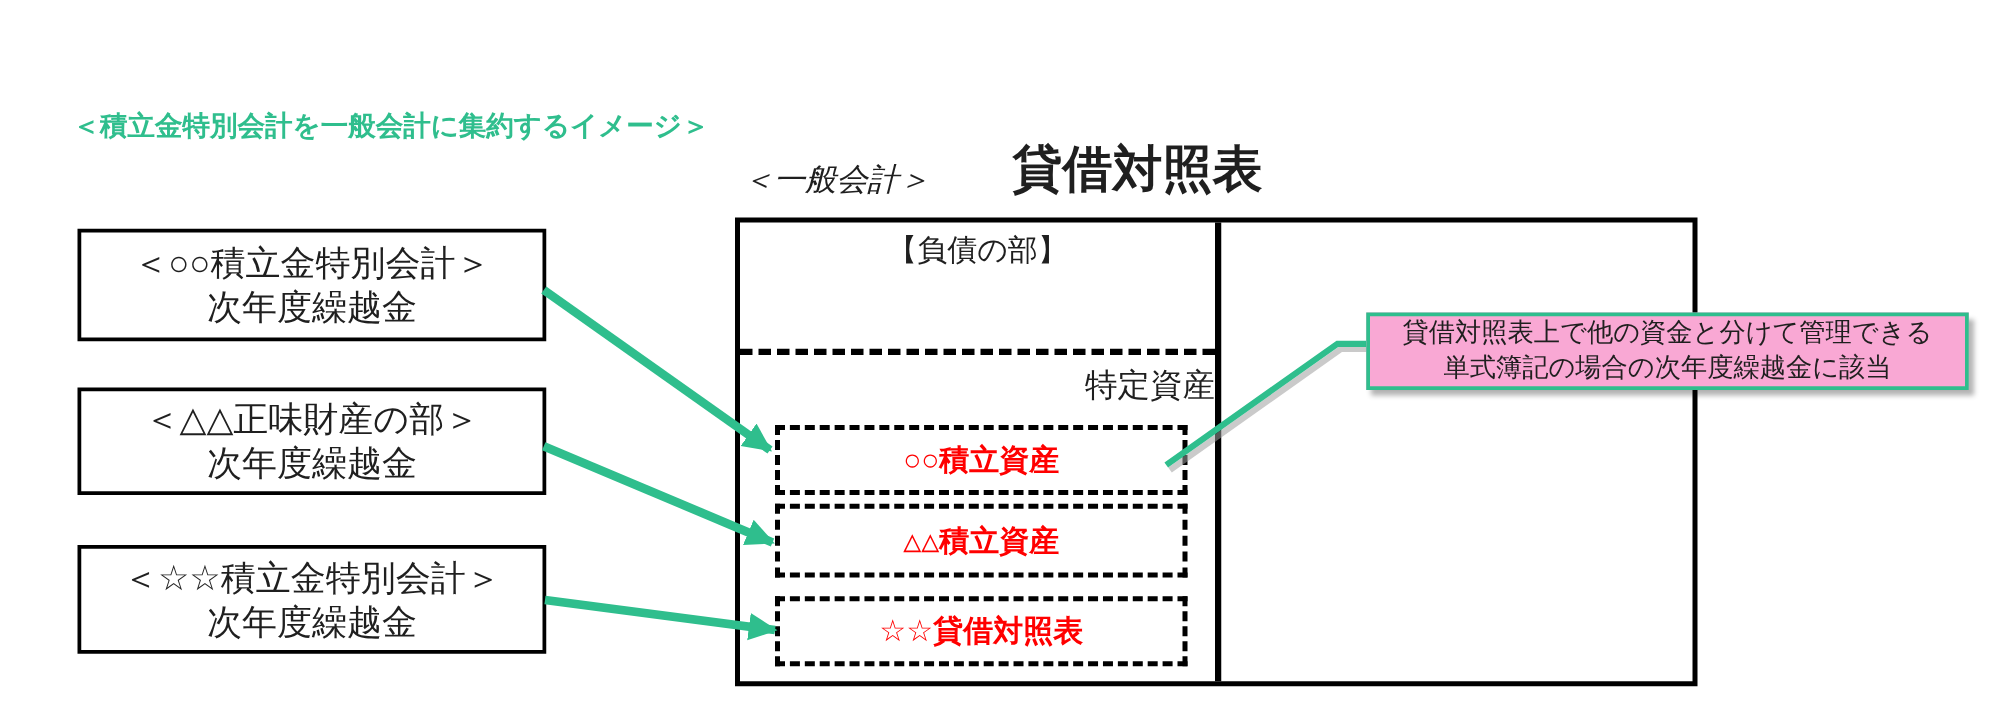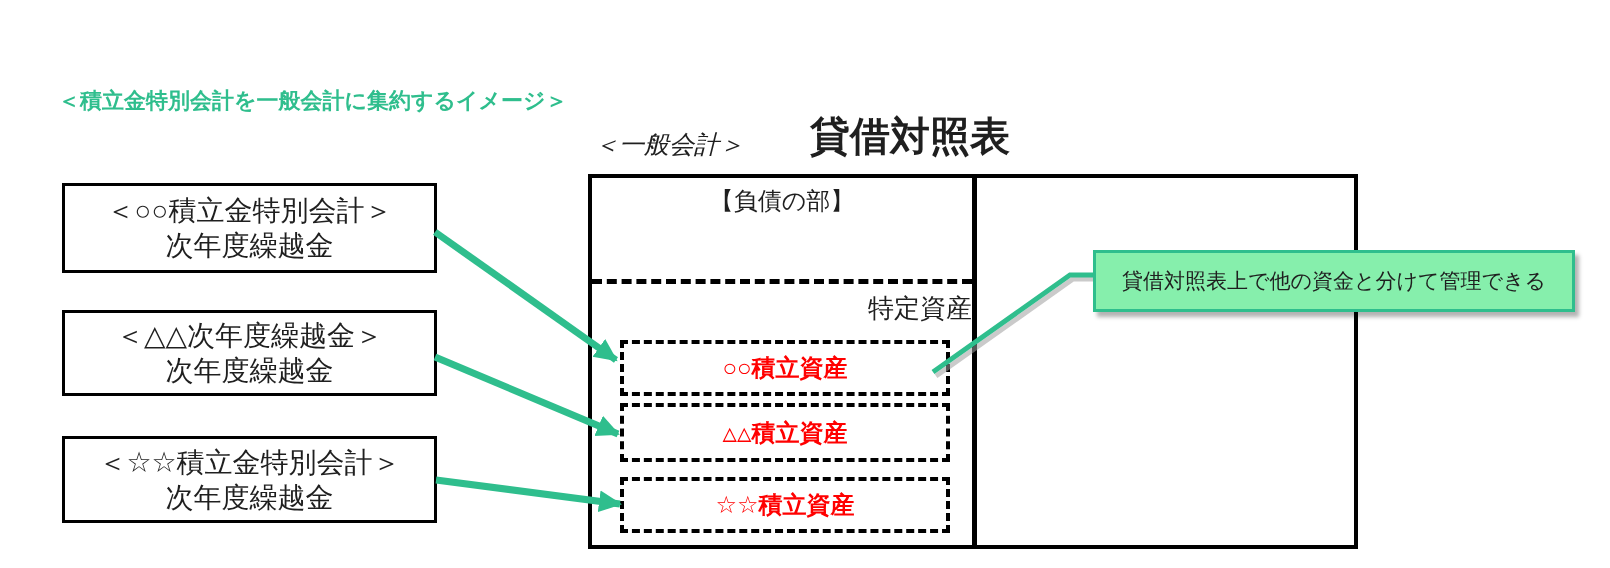--- a/index.html
+++ b/index.html
@@ -76,61 +76,61 @@
   
   .overlay{position:absolute;left:0;top:0;width:1610px;height:568px;pointer-events:none;z-index:3;}
   .flow-arrow{stroke:var(--accent-green);stroke-width:7;fill:none;}
   .ah-fill{fill:var(--accent-green);}
   .leader-line{stroke:var(--accent-green);stroke-width:5;fill:none;stroke-linejoin:miter;}
   .leader-shadow{stroke:#9e9e9e;stroke-width:5;fill:none;opacity:.55;}
 
   
   .callout{
     position:absolute;left:1093px;top:250px;width:482px;height:62px;
-    border:3px solid var(--accent-green);background:#86efac;z-index:4;
+    border:3px solid var(--accent-green);background:#f9a8d4;z-index:4;
     display:flex;flex-direction:column;justify-content:center;align-items:center;
     font-size:21px;line-height:28px;text-align:center;white-space:nowrap;
     box-shadow:4px 5px 4px rgba(0,0,0,0.30);
   }
 </style>
 </head>
 <body>
 
 <div class="canvas">
 
   <div class="page-title">＜積立金特別会計を一般会計に集約するイメージ＞</div>
   <div class="ga-label">＜一般会計＞</div>
   <div class="bs-title">貸借対照表</div>
 
   <div class="sp-box sp-box-0">
     <div>＜○○積立金特別会計＞</div>
     <div>次年度繰越金</div>
   </div>
   <div class="sp-box sp-box-1">
-    <div>＜△△次年度繰越金＞</div>
+    <div>＜△△正味財産の部＞</div>
     <div>次年度繰越金</div>
   </div>
   <div class="sp-box sp-box-2">
     <div>＜☆☆積立金特別会計＞</div>
     <div>次年度繰越金</div>
   </div>
 
   <div class="bs-table">
     <div class="cell-assets">
       <div class="cell-header">【負債の部】</div>
       <div class="dashed-divider"></div>
       <div class="specified-label">特定資産</div>
       <div class="asset-box asset-box-0">
         <span>○○積立資産</span>
       </div>
       <div class="asset-box asset-box-1">
         <span>△△積立資産</span>
       </div>
       <div class="asset-box asset-box-2">
-        <span>☆☆積立資産</span>
+        <span>☆☆貸借対照表</span>
       </div>
     </div>
     <div class="cell-right">
     </div>
   </div>
 
   <svg class="overlay" viewBox="0 0 1610 568" xmlns="http://www.w3.org/2000/svg">
     <defs>
       <marker id="ah" markerUnits="userSpaceOnUse" markerWidth="26" markerHeight="24" refX="21" refY="12" orient="auto">
         <path class="ah-fill" d="M0,1 L23,12 L0,23 Z"></path>
@@ -138,15 +138,16 @@
     </defs>
     <polyline class="leader-shadow" points="936,376 1073,279 1096,279"></polyline>
     <polyline class="leader-line" points="933,372 1070,275 1093,275"></polyline>
     <line class="flow-arrow" x1="435" y1="232" x2="616" y2="360" marker-end="url(#ah)"></line>
     <line class="flow-arrow" x1="435" y1="357" x2="618" y2="434" marker-end="url(#ah)"></line>
     <line class="flow-arrow" x1="436" y1="480" x2="620" y2="504" marker-end="url(#ah)"></line>
   </svg>
 
   <div class="callout">
     <div>貸借対照表上で他の資金と分けて管理できる</div>
+    <div>単式簿記の場合の次年度繰越金に該当</div>
   </div>
 
 </div>
 
 </body></html>

